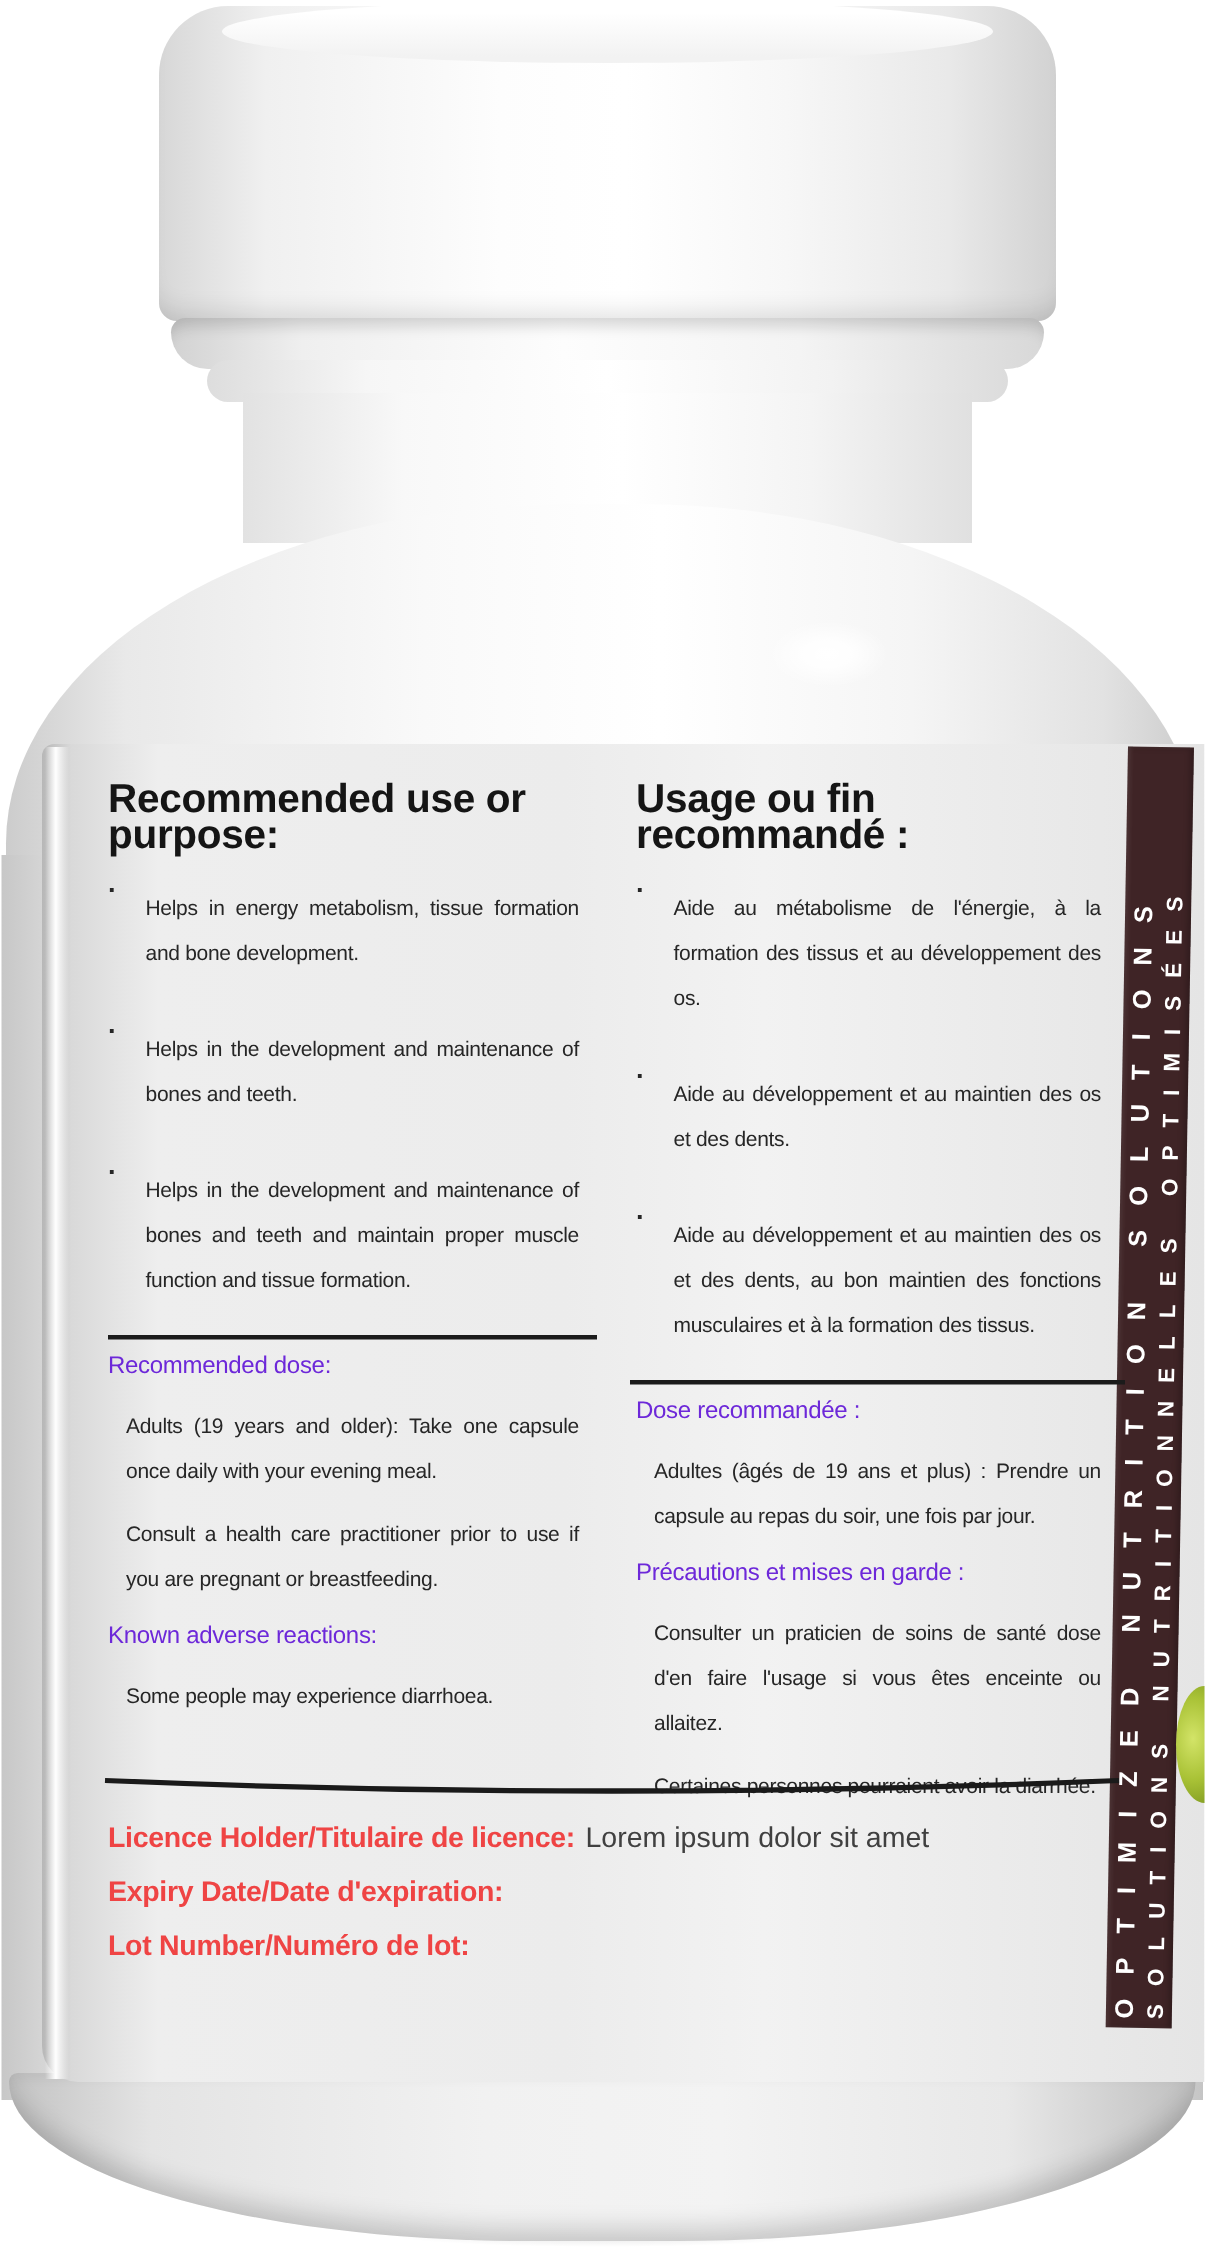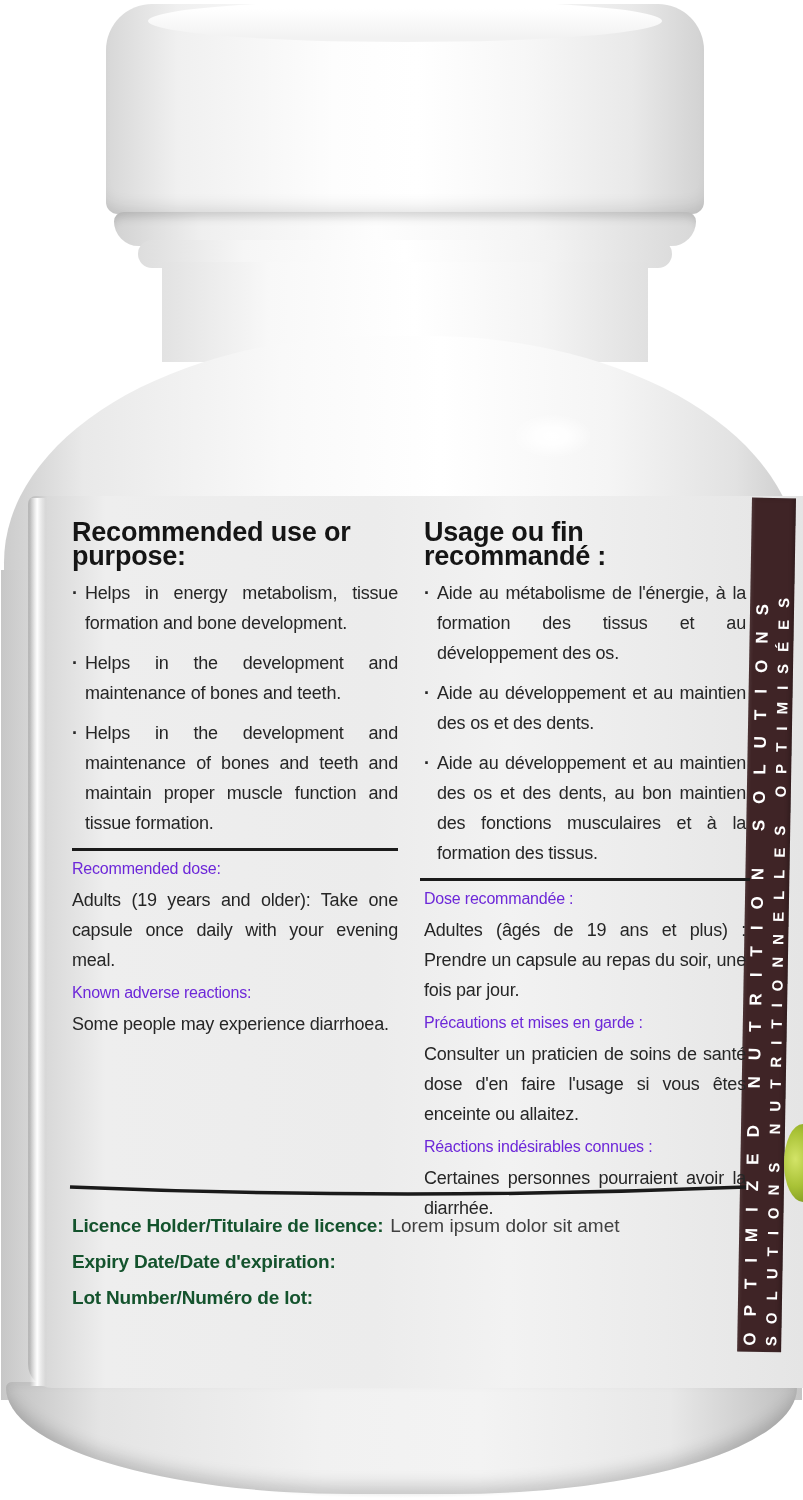--- a/index.html
+++ b/index.html
@@ -95,29 +95,29 @@
     margin:0 0 10px 0;line-height:24px;
   }
   .sub-heading{
     font-size:16px;font-weight:normal;color:#6d28d9;letter-spacing:-0.2px;
     margin:6px 0 4px 0;line-height:24px;
   }
   .bullets{list-style:none;margin:0;padding:0;}
   .bullets li{display:flex;margin:0 0 10px 0;}
   .bullets .dot{width:13px;flex:0 0 13px;font-weight:bold;line-height:30px;font-size:18px;}
   .btxt, .ptxt{
-    font-size:18px;line-height:30px;letter-spacing:-0.2px;
-    text-align:justify;margin:0;
+    font-size:14px;line-height:30px;letter-spacing:-0.2px;
+    text-align:justify;margin:12px;
   }
   .col-divider{border-top:3.5px solid #1b1b1b;margin:4px 0 6px 0;height:0;}
   .col-divider.fr{width:330px;margin-left:-4px;}
   .footer-divider{position:absolute;left:8px;top:664px;width:680px;height:18px;}
   .footer{position:absolute;left:12px;top:688px;width:680px;}
   .f-row{font-size:19px;line-height:36px;white-space:nowrap;}
-  .f-label{font-weight:bold;color:#14532d;letter-spacing:-0.2px;}
+  .f-label{font-weight:bold;color:#ef4444;letter-spacing:-0.2px;}
   .f-value{margin-left:7px;color:#404040;}
   .bottom-shadow{
     left:262px;top:1482px;width:280px;height:16px;z-index:0;border-radius:50%;
     background:radial-gradient(closest-side,rgba(0,0,0,.10),rgba(0,0,0,0));
   }
 </style>
 </head>
 <body>
 
 <div class="part bottom-shadow"></div>
@@ -154,20 +154,21 @@
         <span class="btxt">Helps in the development and maintenance of bones and teeth.</span>
       </li>
       <li>
         <span class="dot">·</span>
         <span class="btxt">Helps in the development and maintenance of bones and teeth and maintain proper muscle function and tissue formation.</span>
       </li>
     </ul>
     <div class="col-divider"></div>
     <h3 class="sub-heading">Recommended dose:</h3>
     <p class="ptxt">Adults (19 years and older): Take one capsule once daily with your evening meal.</p>
+    <p class="ptxt">Consult a health care practitioner prior to use if you are pregnant or breastfeeding.</p>
     <h3 class="sub-heading">Known adverse reactions:</h3>
     <p class="ptxt">Some people may experience diarrhoea.</p>
   </div>
 
   <div class="col col-fr">
     <h2 class="sec-heading">Usage ou fin recommandé :</h2>
     <ul class="bullets">
       <li>
         <span class="dot">·</span>
         <span class="btxt">Aide au métabolisme de l'énergie, à la formation des tissus et au développement des os.</span>
@@ -179,21 +180,20 @@
       <li>
         <span class="dot">·</span>
         <span class="btxt">Aide au développement et au maintien des os et des dents, au bon maintien des fonctions musculaires et à la formation des tissus.</span>
       </li>
     </ul>
     <div class="col-divider fr"></div>
     <h3 class="sub-heading">Dose recommandée :</h3>
     <p class="ptxt">Adultes (âgés de 19 ans et plus) : Prendre un capsule au repas du soir, une fois par jour.</p>
     <h3 class="sub-heading">Précautions et mises en garde :</h3>
     <p class="ptxt">Consulter un praticien de soins de santé dose d'en faire l'usage si vous êtes enceinte ou allaitez.</p>
-    <h3 class="sub-heading">Réactions indésirables connues :</h3>
     <p class="ptxt">Certaines personnes pourraient avoir la diarrhée.</p>
   </div>
 
   <svg class="footer-divider" viewBox="0 0 680 18" preserveAspectRatio="none">
     <path d="M2,3 Q340,17 678,3" fill="none" stroke="#1a1a1a" stroke-width="3.5"></path>
   </svg>
 
   <div class="footer">
     <div class="f-row">
       <span class="f-label">Licence Holder/Titulaire de licence:</span><span class="f-value">Lorem ipsum dolor sit amet</span>

